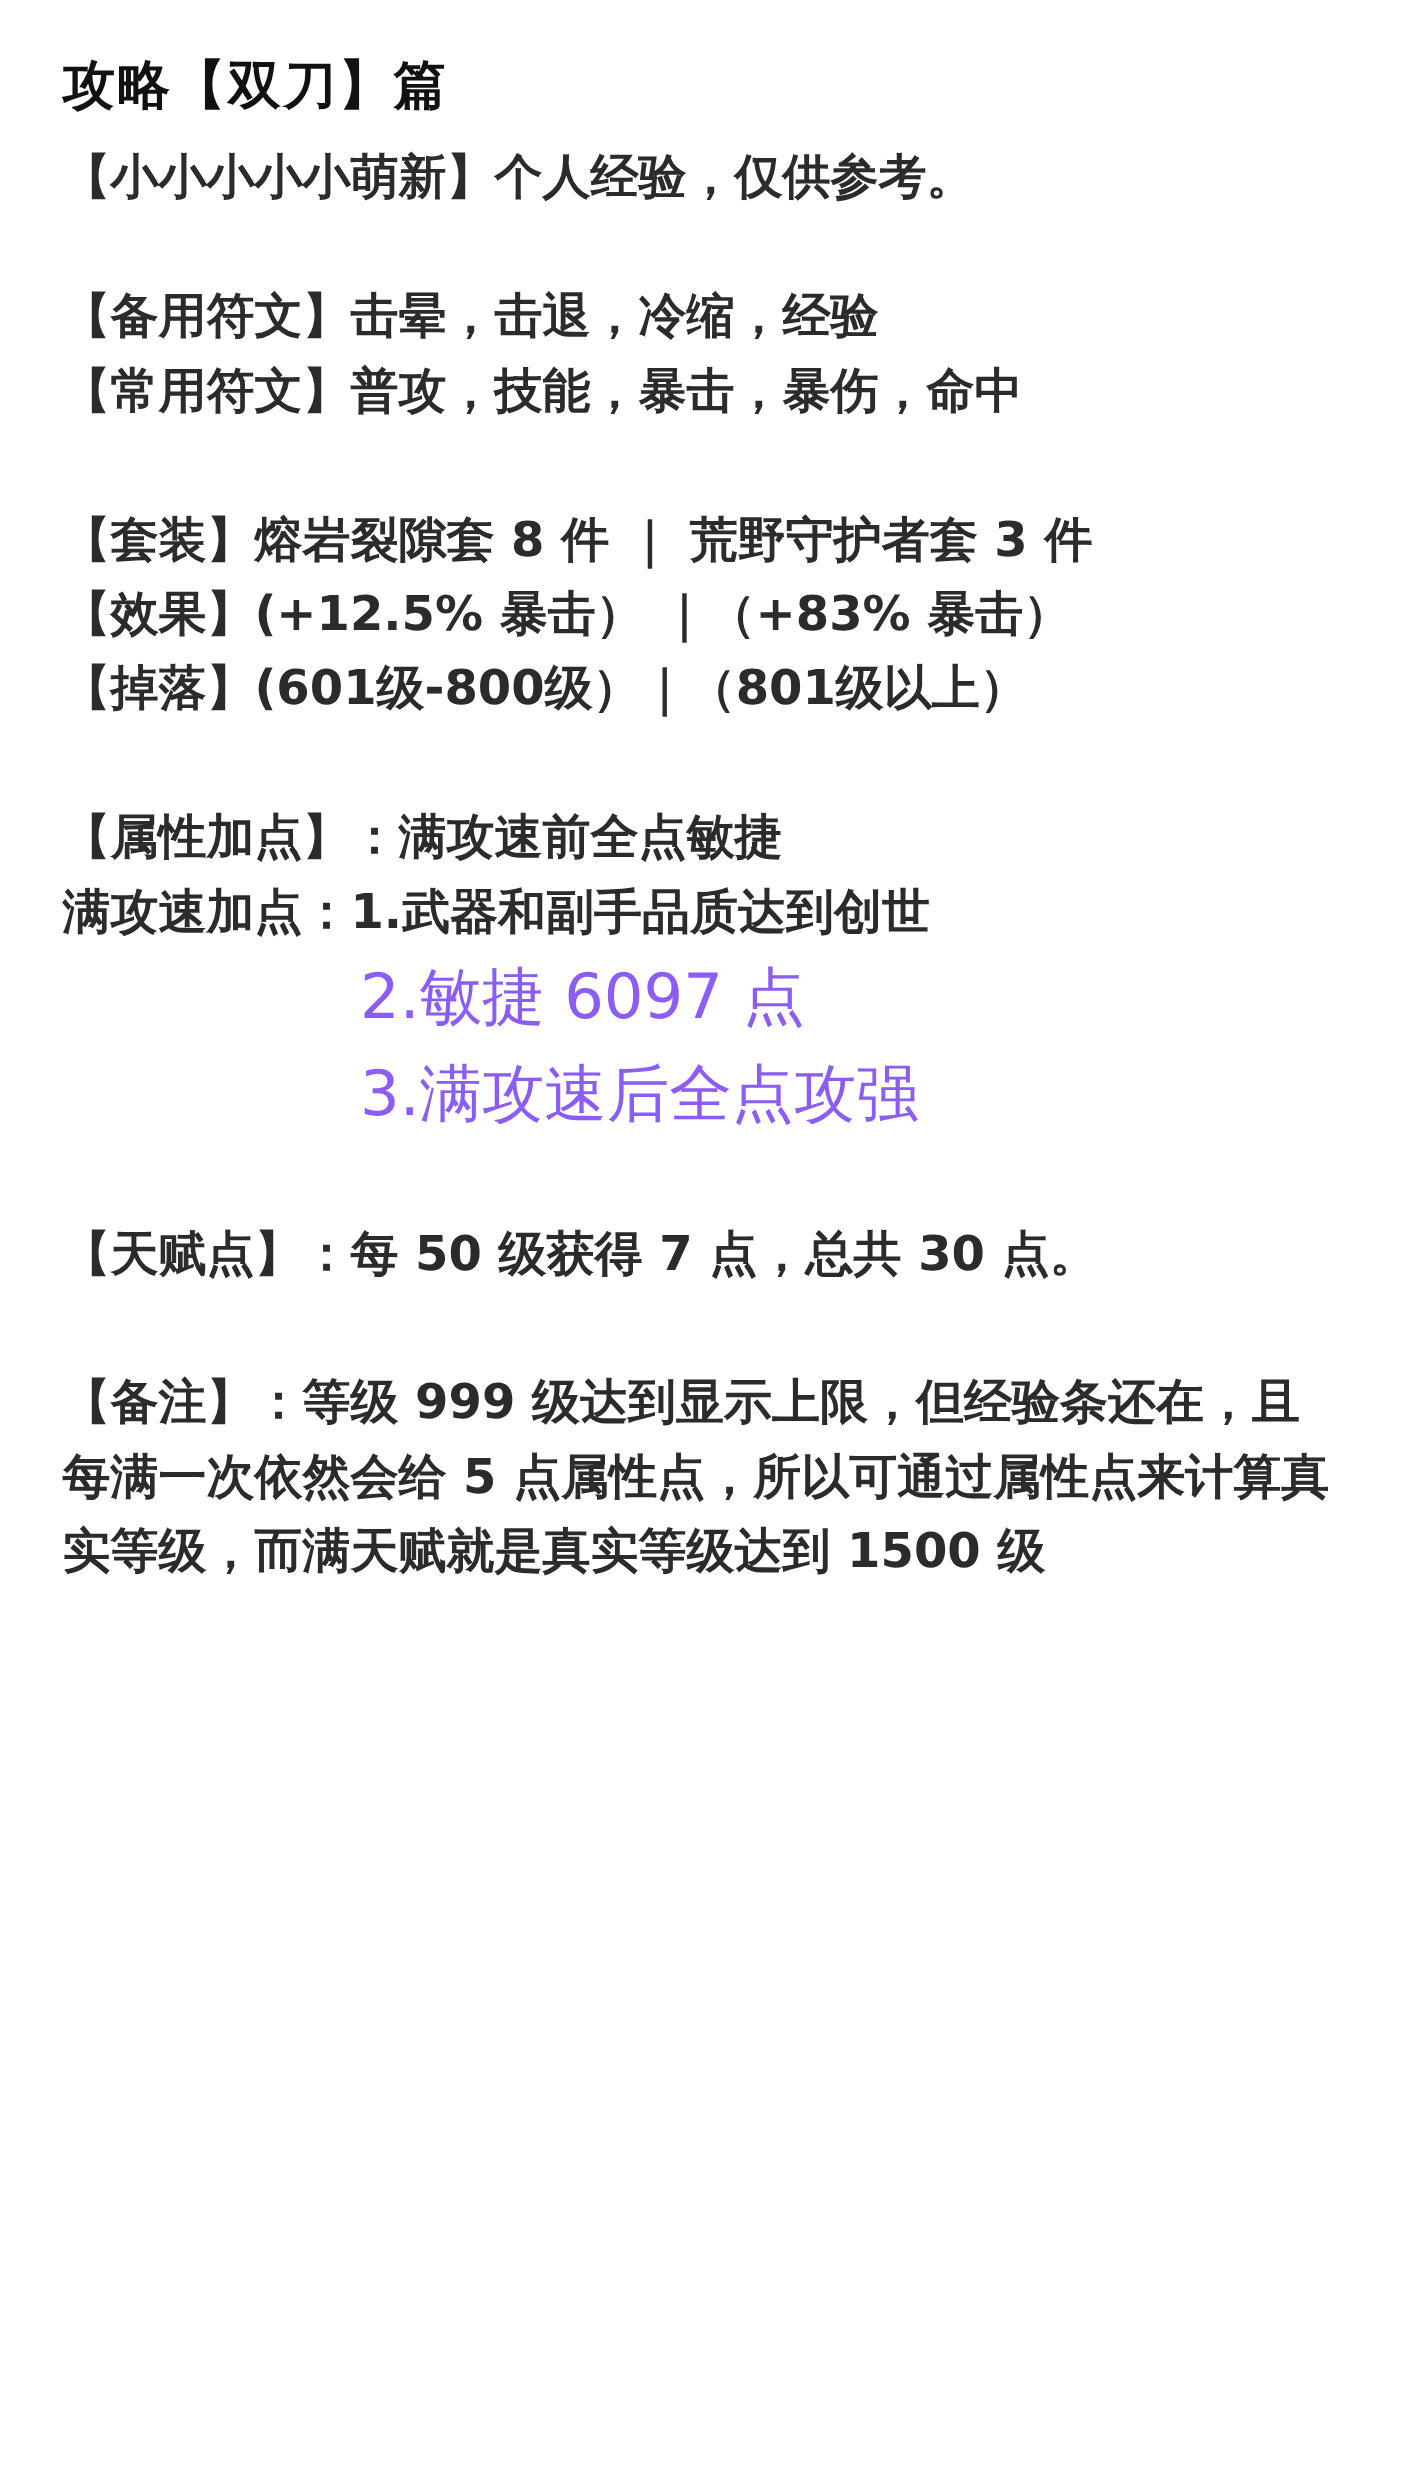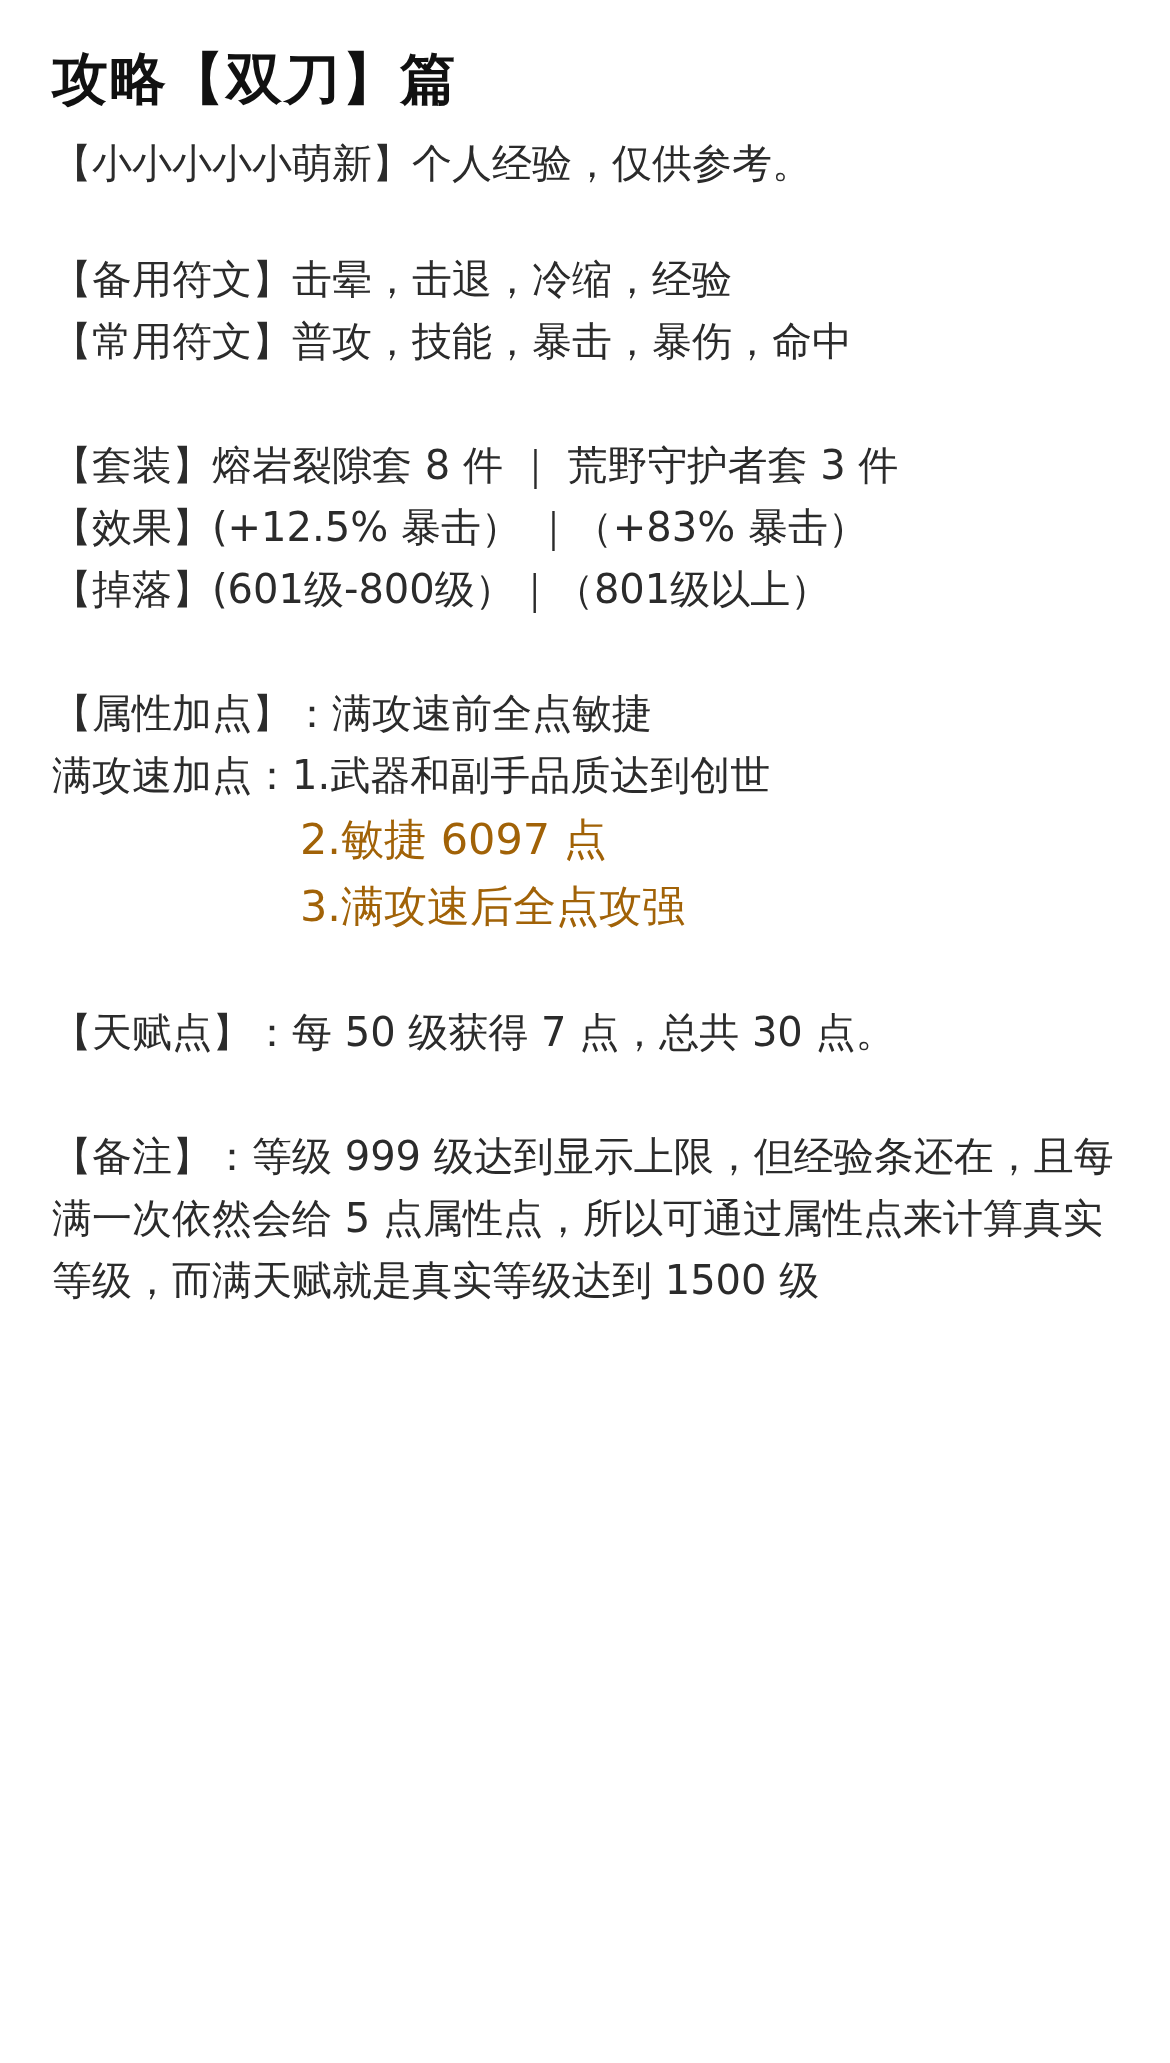--- a/index.html
+++ b/index.html
@@ -13,46 +13,47 @@
     font-family: "DejaVu Sans", "Liberation Sans", sans-serif;
     color: #1b1b1b;
     -webkit-font-smoothing: antialiased;
   }
   .page {
     width: 1170px;
     box-sizing: border-box;
     padding: 34px 52px 40px 52px;
   }
   .title {
-    font-size: 56px;
+    font-size: 44px;
     font-weight: 700;
     letter-spacing: 2px;
     line-height: 1.25;
     margin: 10px 0 18px 0;
     color: #111111;
   }
   .line {
     font-size: 40px;
     line-height: 1.55;
     color: #2b2b2b;
     white-space: pre-wrap;
     word-break: break-all;
+    font-weight: bold;
   }
   .block {
     margin-bottom: 0;
   }
   .gap-md { height: 54px; }
   .gap-lg { height: 62px; }
   .indent-1 {
     padding-left: 248px;
   }
   .sub {
-    font-size: 43px;
+    font-size: 52px;
     line-height: 1.55;
-    color: #a16207;
+    color: #8b5cf6;
     white-space: pre-wrap;
   }
 </style>
 </head>
 <body>
 
 <div class="page">
 
   <h1 class="title">攻略【双刀】篇</h1>
 

